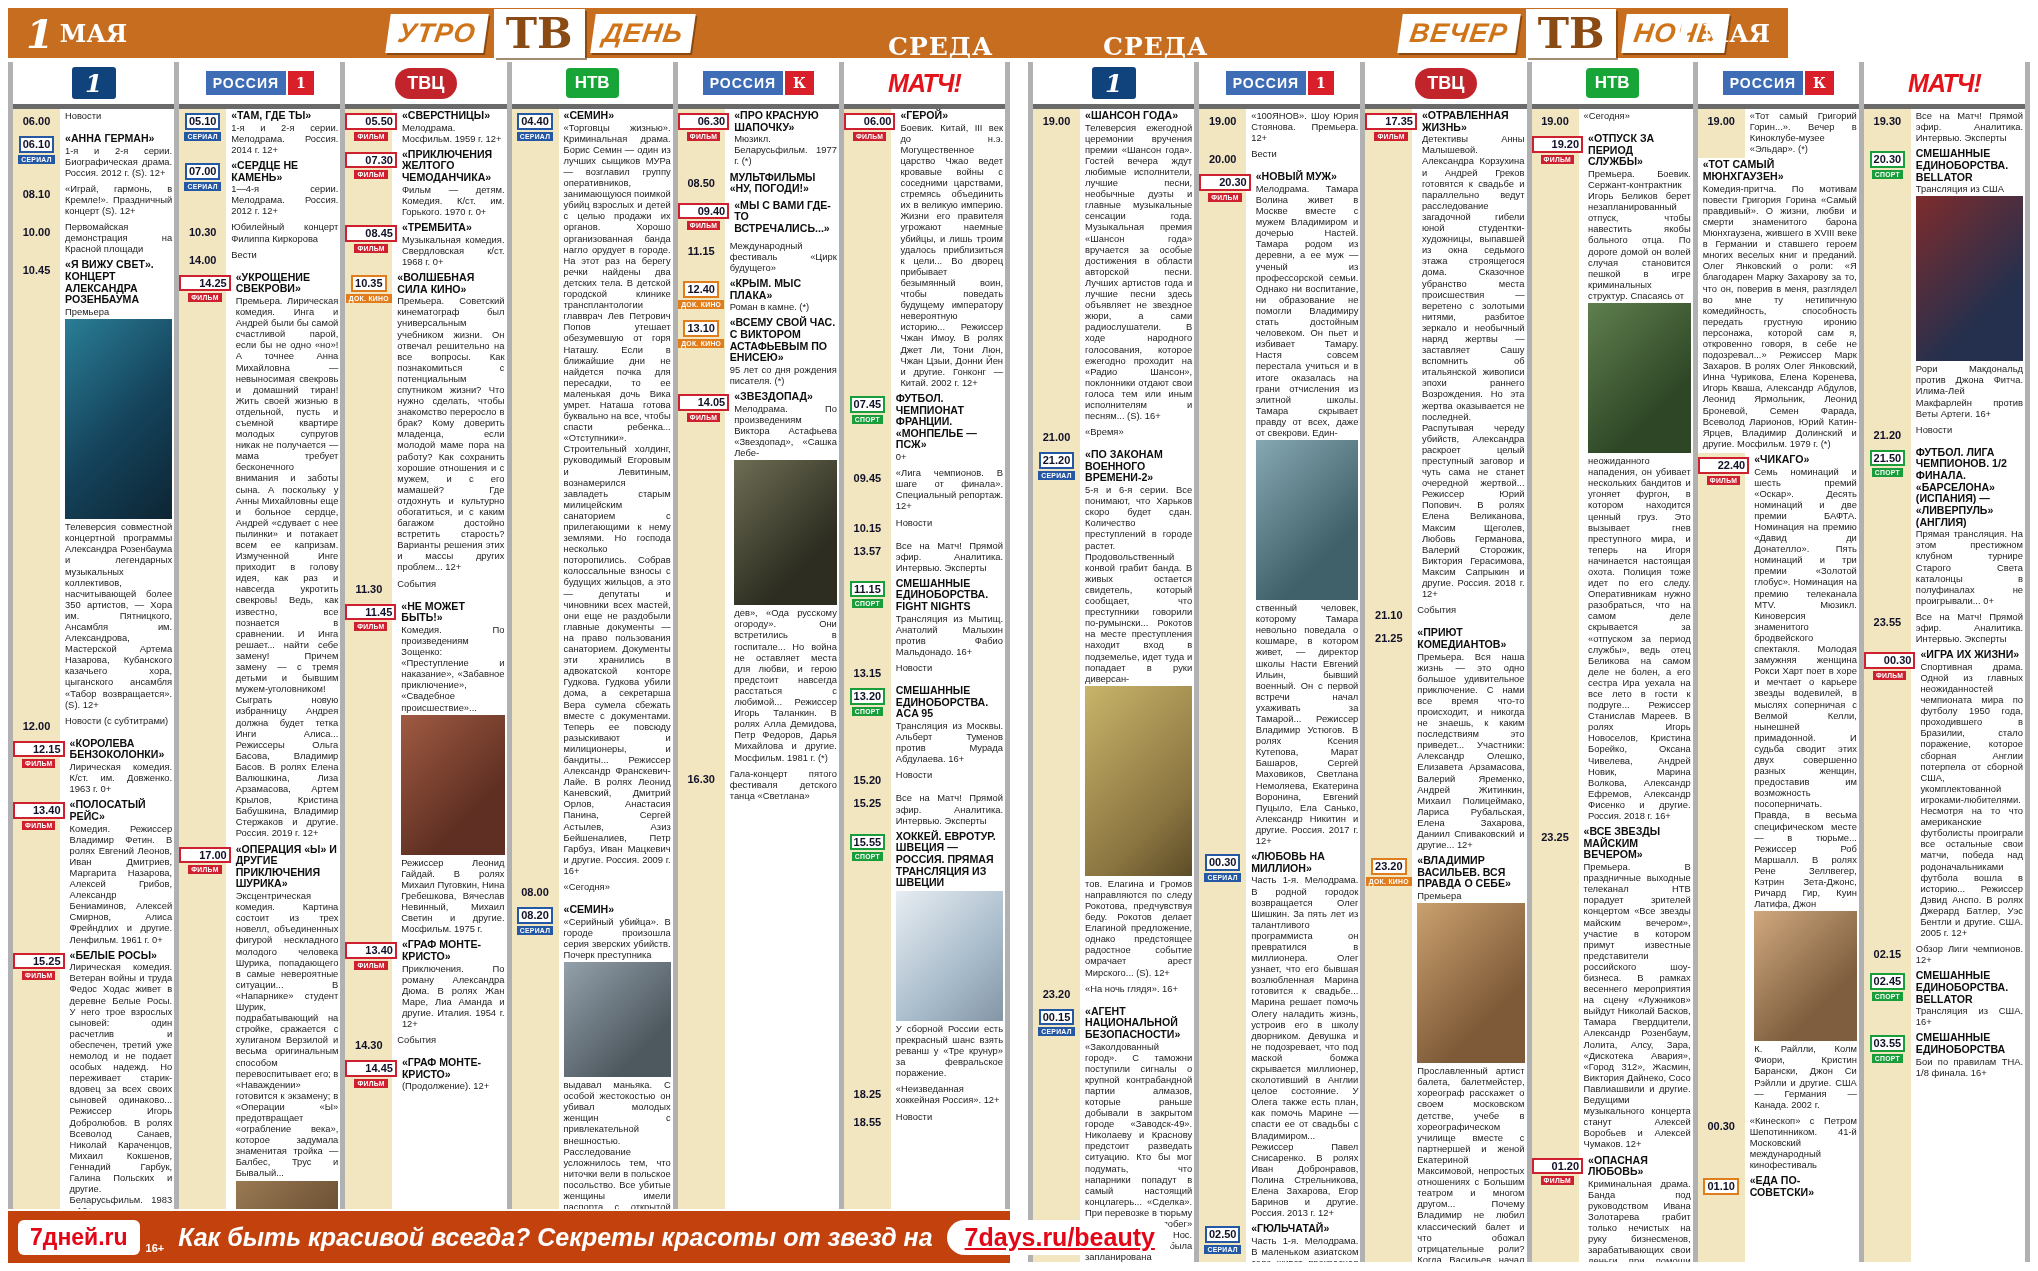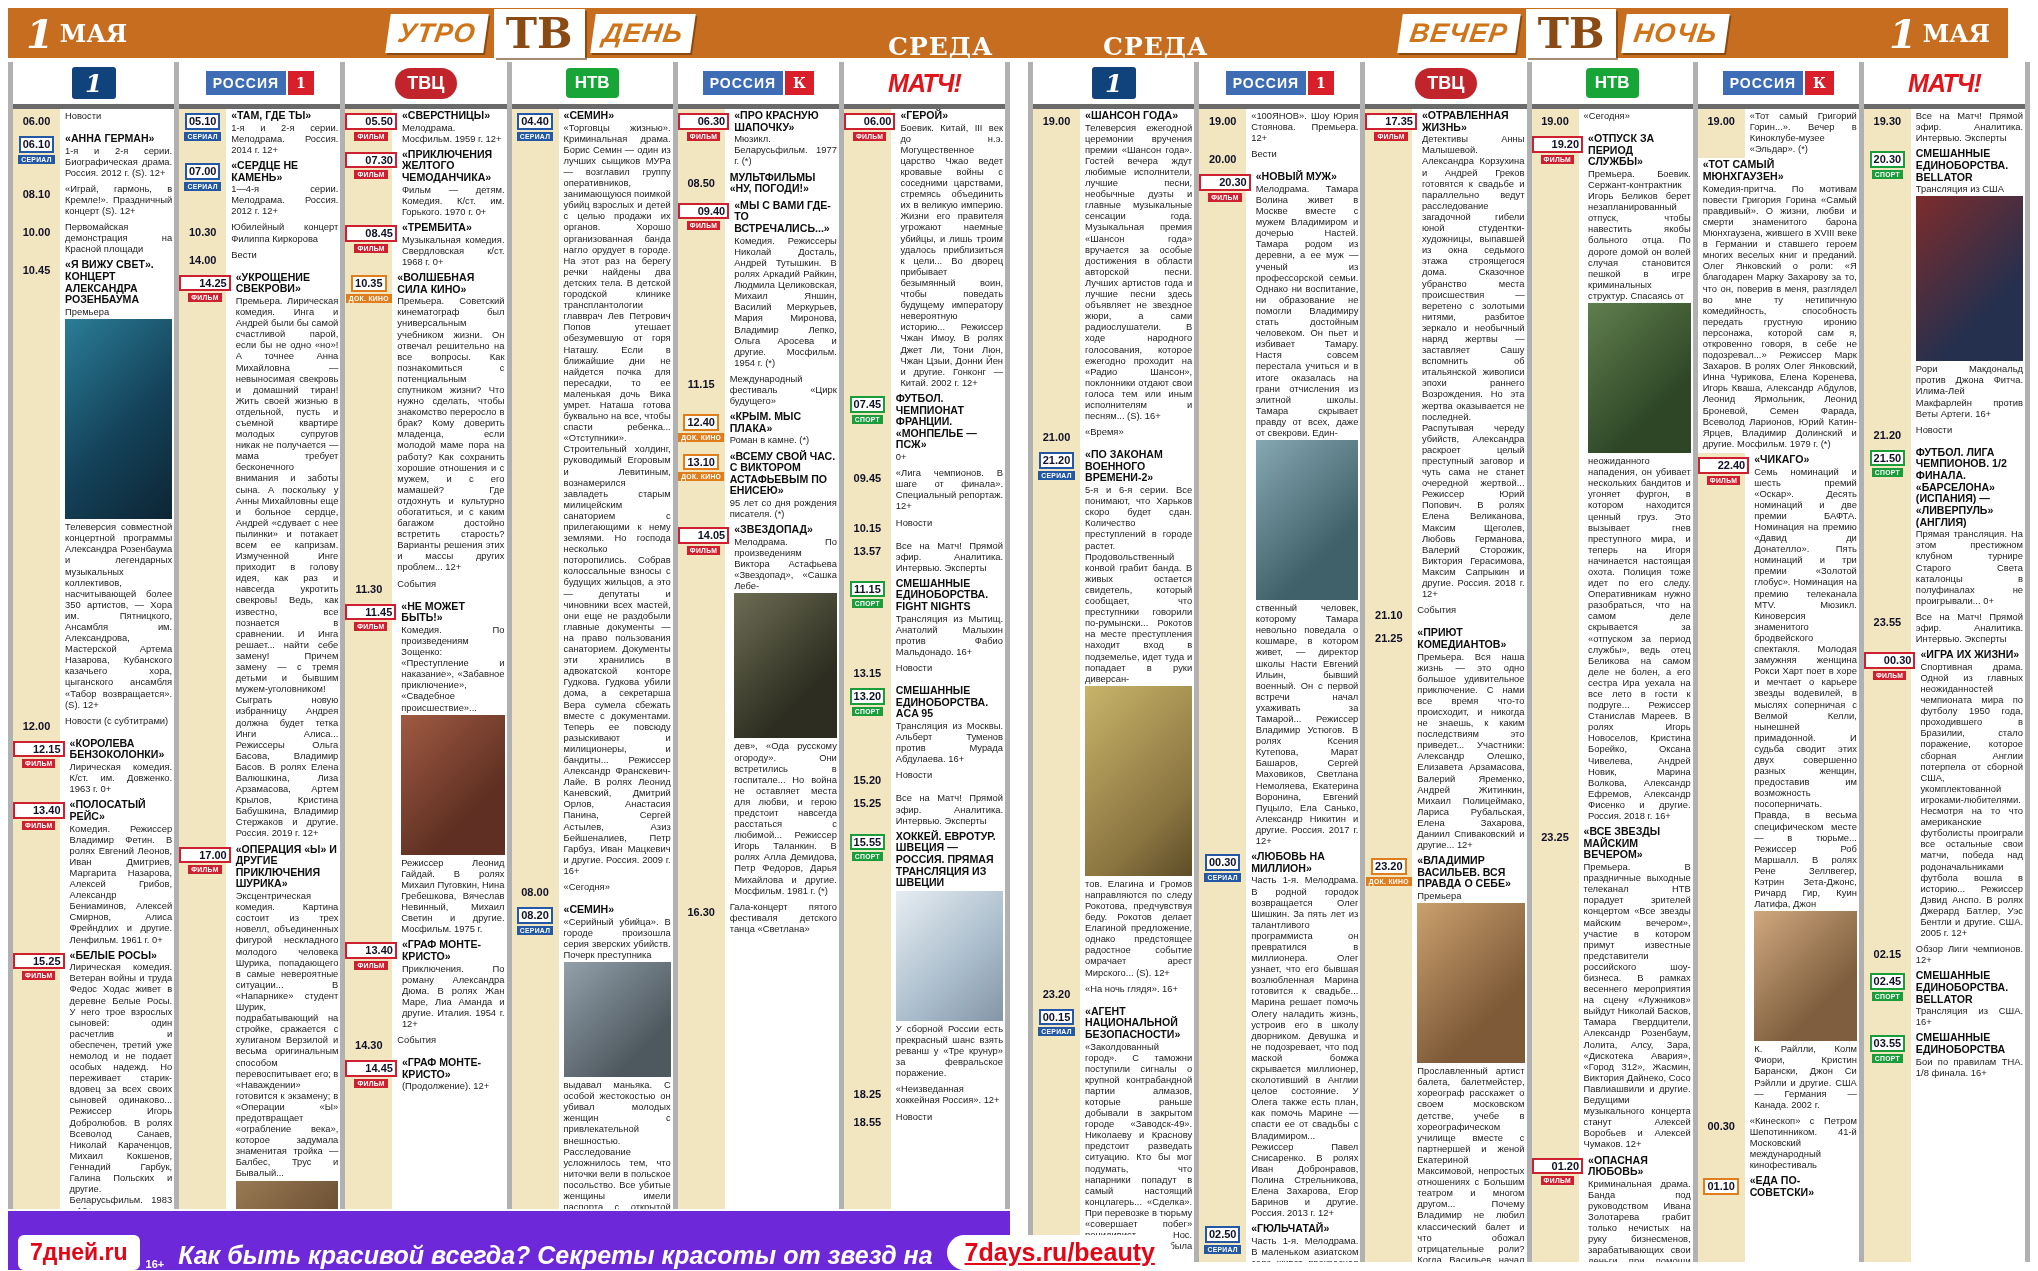--- a/index.html
+++ b/index.html
@@ -1,19 +1,19 @@
 <!DOCTYPE html>
 <html><head>
 <meta charset="utf-8">
 <style>
   html,body{margin:0;padding:0;}
   body{width:2038px;height:1271px;background:#fff;font-family:"Liberation Sans",sans-serif;position:relative;overflow:hidden;}
   .spread{position:absolute;inset:0;background:#fff;}
   
-  .hdr{position:absolute;left:8px;top:8px;width:2000px;height:50px;background:#c76d20;}
+  .hdr{position:absolute;left:8px;top:8px;width:1780px;height:50px;background:#c76d20;}
   .hdate{position:absolute;top:2px;color:#fff;font-family:"DejaVu Serif",serif;}
   .hdate .dnum{font-size:40px;font-style:italic;font-weight:700;vertical-align:middle;}
   .hdate .dmon{font-size:24px;font-weight:700;text-transform:uppercase;vertical-align:middle;margin-left:6px;}
   .hd-left{left:18px;}
   .hd-right{right:18px;}
   .hweek{position:absolute;top:12px;color:#fff;font-family:"DejaVu Serif",serif;font-size:25px;font-weight:700;text-transform:uppercase;letter-spacing:1px;margin-top:12px;}
   .hw-left{left:880px;}
   .hw-right{left:1095px;}
   .hlogo{position:absolute;top:1px;display:flex;align-items:center;}
   .hl-l{left:380px;}
@@ -61,21 +61,21 @@
   .p-mma{background:linear-gradient(135deg,#7e2c2c,#24304e 70%);}
   
   .lg{font-weight:700;display:flex;align-items:center;}
   .lg-perviy{width:44px;height:32px;background:#10427c;color:#fff;font-size:25px;font-style:italic;justify-content:center;border-radius:3px;font-family:"DejaVu Serif",serif;}
   .lg-word{background:#3e6cb5;color:#fff;padding:4px 7px;font-size:14px;letter-spacing:1px;font-weight:700;}
   .lg-sq{background:#d81f2a;color:#fff;padding:4px 8px;font-size:14px;margin-left:2px;font-weight:700;font-family:"DejaVu Serif",serif;}
   .lg-tvc{background:#c2242c;color:#fff;padding:5px 12px;font-size:18px;border-radius:16px;}
   .lg-ntv{background:#18a538;color:#fff;padding:5px 9px;font-size:17px;border-radius:4px;}
   .lg-match{color:#e3131b;font-size:25px;font-style:italic;letter-spacing:-1px;font-weight:800;}
   
-  .banner{position:absolute;left:8px;top:1211px;width:1002px;height:59px;background:#6d28d9;display:flex;align-items:flex-end;}
+  .banner{position:absolute;left:8px;top:1211px;width:1002px;height:52px;background:#c2410c;display:flex;align-items:center;}
   .b-logo{background:#fff;color:#e30617;font-weight:800;font-size:23px;padding:4px 12px;border-radius:6px;margin-left:10px;}
   .b-age{color:#fff;font-size:11px;font-weight:700;margin:22px 14px 0 6px;}
   .b-text{color:#fff;font-weight:800;font-size:25px;font-style:italic;white-space:nowrap;}
   .b-link{background:#fff;color:#e30617;font-weight:800;font-size:25px;padding:3px 18px;border-radius:18px;margin-left:14px;text-decoration:underline;}
 </style>
 </head>
 <body>
 
 <div class="spread">
 
@@ -342,21 +342,20 @@
           <div class="prog k-plain">
             <div class="tc"><span class="tbox plain">08.50</span></div>
             <div class="cc">
               <div class="ptitle">МУЛЬТФИЛЬМЫ «НУ, ПОГОДИ!»</div>
             </div>
           </div>
           <div class="prog k-film">
             <div class="tc"><span class="tbox">09.40</span><span class="bdg">фильм</span></div>
             <div class="cc">
               <div class="ptitle">«МЫ С ВАМИ ГДЕ-ТО ВСТРЕЧАЛИСЬ...»</div>
-              <div class="psub">Комедия. Режиссеры Николай Досталь, Андрей Тутышкин. В ролях Аркадий Райкин, Людмила Целиковская, Михаил Яншин, Василий Меркурьев, Мария Миронова, Владимир Лепко, Ольга Аросева и другие. Мосфильм. 1954 г. (*)</div>
             </div>
           </div>
           <div class="prog k-plain">
             <div class="tc"><span class="tbox plain">11.15</span></div>
             <div class="cc">
               <div class="psub">Международный фестиваль «Цирк будущего»</div>
             </div>
           </div>
           <div class="prog k-dok">
             <div class="tc"><span class="tbox">12.40</span><span class="bdg">док. кино</span></div>

